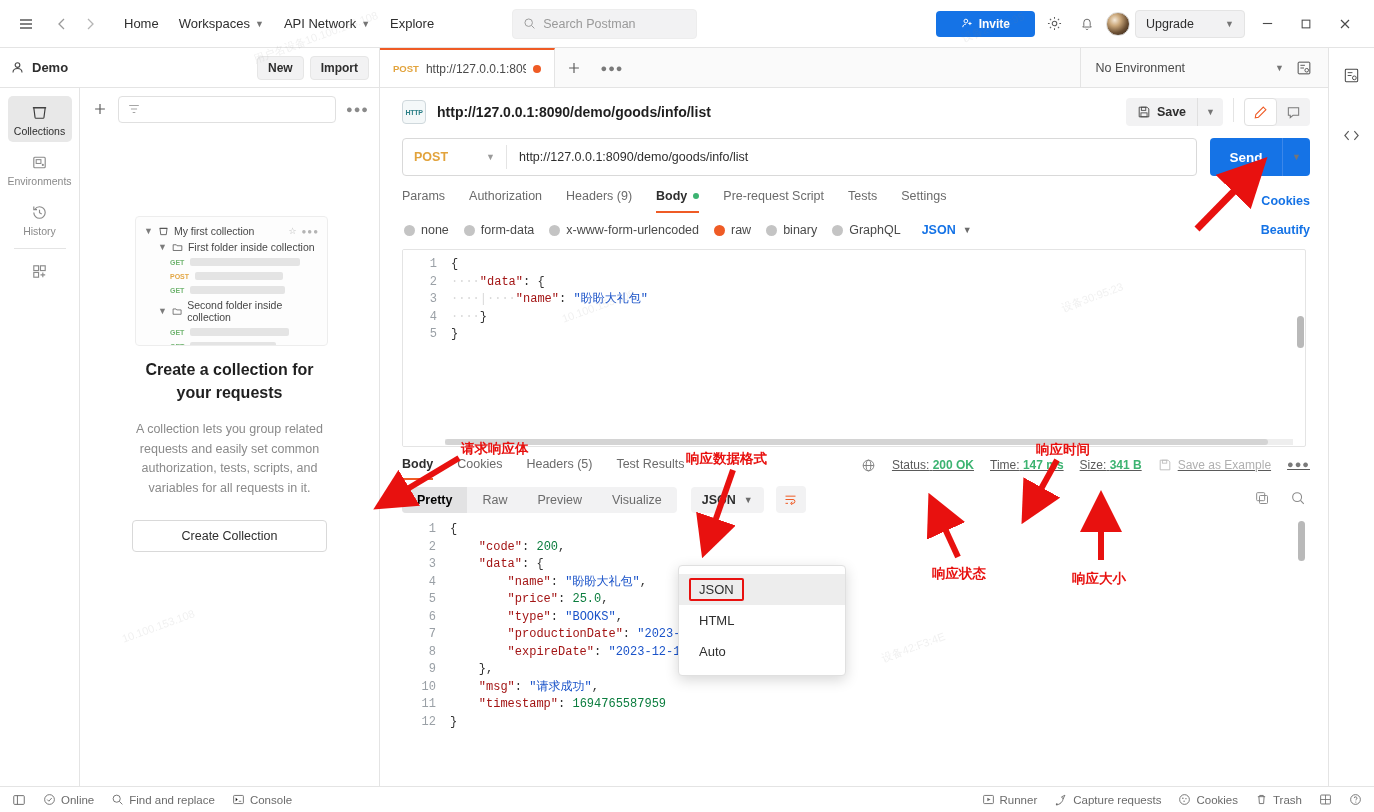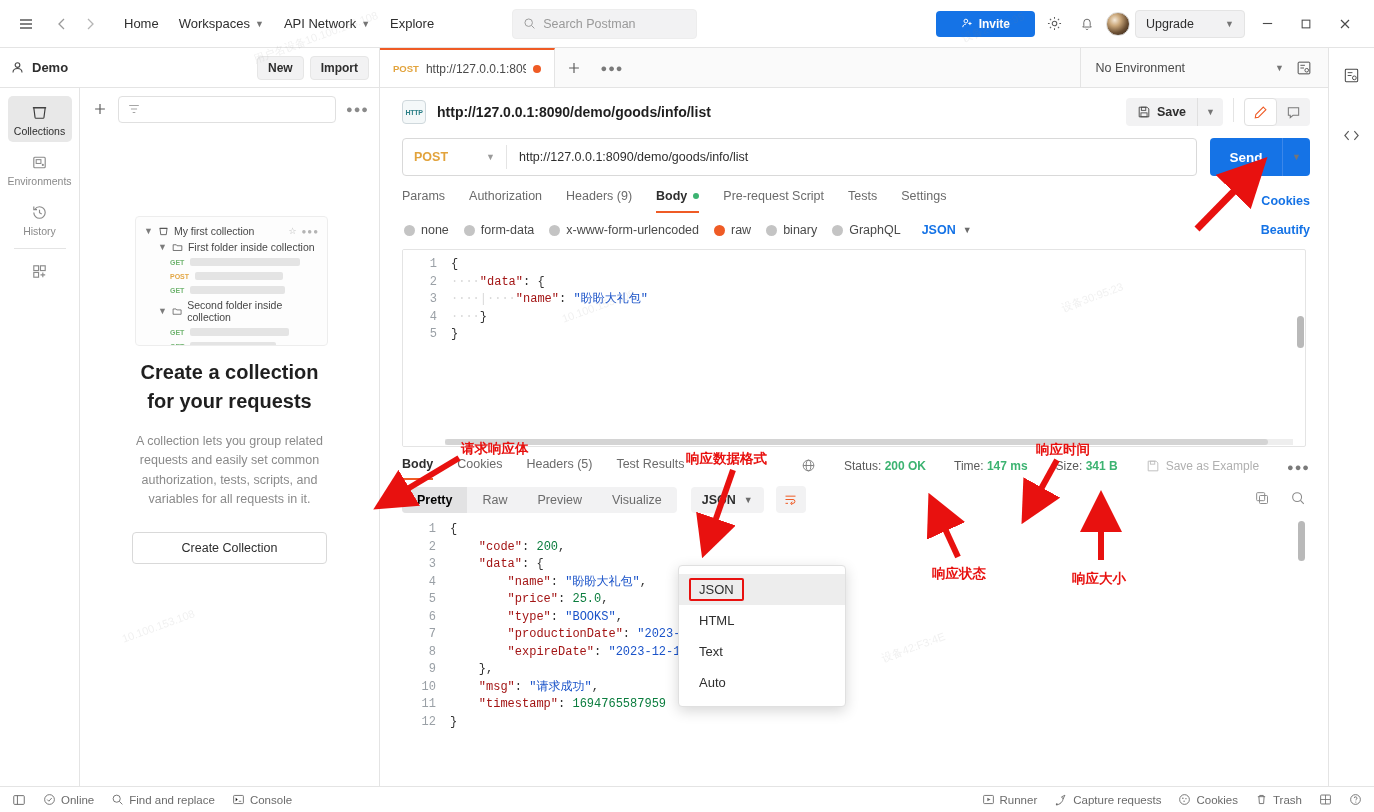--- a/index.html
+++ b/index.html
@@ -95,21 +95,21 @@
     padding: 6px 8px; opacity: .95; overflow: hidden;
   }
   .gnode { display: flex; align-items: center; gap: 5px; font-size: 10.5px; color: #3c3c3c; padding: 2px 0; }
   .gbar { height: 8px; border-radius: 2px; background: #e3e3e3; }
   .greq { display: flex; align-items: center; gap: 6px; padding: 3px 0 3px 26px; }
   .gm { font-size: 7px; font-weight: bold; }
   .gm.get { color: #6bb26b; }
   .gm.post { color: #e2a33c; }
   .ghost-arrow { position: absolute; left: 340px; top: 240px; color: #bdbdbd; font-size: 20px; }
   .empty-state { position: absolute; left: 0; right: 0; top: 270px; text-align: center; padding: 0 52px; }
-  .empty-title { font-size: 20px; font-weight: bold; color: #1f1f1f; line-height: 1.45; }
+  .empty-title { font-size: 16px; font-weight: bold; color: #1f1f1f; line-height: 1.45; }
   .empty-desc { font-size: 12.5px; color: #8a8a8a; line-height: 1.55; margin-top: 16px; }
   .create-btn {
     margin-top: 22px; background: #fff; border: 1px solid #d9d9d9; border-radius: 4px;
     font-size: 12.5px; color: #2e2e2e; padding: 8px 16px; cursor: pointer;
   }
 
   
   .right-pane { flex: 1 1 auto; display: flex; flex-direction: column; min-width: 0; min-height: 0; }
   .tabstrip { height: 40px; flex: 0 0 40px; display: flex; align-items: stretch; border-bottom: 1px solid #e4e4e4; background: #fafafa; }
   .req-tab {
@@ -178,21 +178,21 @@
   .k { color: #a31515; } .v { color: #1a53c9; } .n { color: #0b7d3e; } .p { color: #333; }
   .ind { color: #d9d9d9; }
   .scroll-v { position: absolute; right: 1px; top: 66px; width: 7px; height: 32px; background: #b9b9b9; border-radius: 4px; }
   .scroll-h { position: absolute; left: 42px; right: 12px; bottom: 1px; height: 6px; background: #eee; }
   .scroll-h i { display: block; width: 97%; height: 100%; background: #d4d4d4; border-radius: 3px; }
 
   
   .resp-tabs { display: flex; align-items: center; gap: 24px; padding: 0 18px 0 22px; font-size: 12.5px; color: #6b6b6b; margin-top: 10px; }
   .resp-tabs .rt { padding-bottom: 7px; cursor: pointer; border-bottom: 2px solid transparent; }
   .resp-tabs .rt.on { color: #2e2e2e; font-weight: bold; border-bottom-color: #ef5b25; }
-  .resp-meta { margin-left: auto; display: flex; align-items: flex-end; gap: 28px; font-size: 12px; color: #5a5a5a; padding-bottom: 6px;}
+  .resp-meta { margin-left: auto; display: flex; align-items: flex-start; gap: 16px; font-size: 12px; color: #5a5a5a; padding-bottom: 6px; text-decoration: underline;}
   .meta-ok { color: #3cb371; font-weight: bold; }
   .muted { color: #b0b0b0; display: flex; align-items: center; gap: 6px; }
   .resp-toolbar { display: flex; align-items: center; gap: 0; padding: 6px 18px 0 22px; }
   .pills { display: flex; background: #f2f2f3; border-radius: 4px; overflow: hidden; }
   .pills div { padding: 6px 15px; font-size: 12.5px; color: #6b6b6b; cursor: pointer; }
   .pills div.on { background: #e2e2e3; color: #000000; font-weight: bold; }
   .fmt-btn {
     margin-left: 14px; background: #f2f2f3; border-radius: 4px; padding: 6px 11px;
     font-size: 12.5px; font-weight: bold; color: #2e2e2e; display: flex; align-items: center; gap: 8px; cursor: pointer;
   }
@@ -777,21 +777,20 @@
             <path d="M6.4 6.3a1.7 1.7 0 113 1.2c-.5.5-.9.8-.9 1.6" stroke="#6b6b6b" stroke-width="1.05" fill="none"></path>
             <circle cx="8.4" cy="11.2" r=".65" fill="#6b6b6b"></circle>
           </svg>
       </div>
     </div>
   </div>
 
   <div class="dropdown">
     <div class="dd-item sel"><span class="box">JSON</span></div>
     <div class="dd-item">HTML</div>
-    <div class="dd-item">Text</div>
     <div class="dd-item">Auto</div>
   </div>
 
   <svg class="arrow-svg" style="left:0;top:0;width:1374px;height:812px;">
     <defs>
       <marker id="ah" markerWidth="7" markerHeight="7" refX="2" refY="3.5" orient="auto">
         <path d="M0,0 L7,3.5 L0,7 Z" fill="#e8110f"></path>
       </marker>
     </defs>
     <line x1="459" y1="458" x2="399" y2="494" stroke="#e8110f" stroke-width="6" marker-end="url(#ah)"></line>

